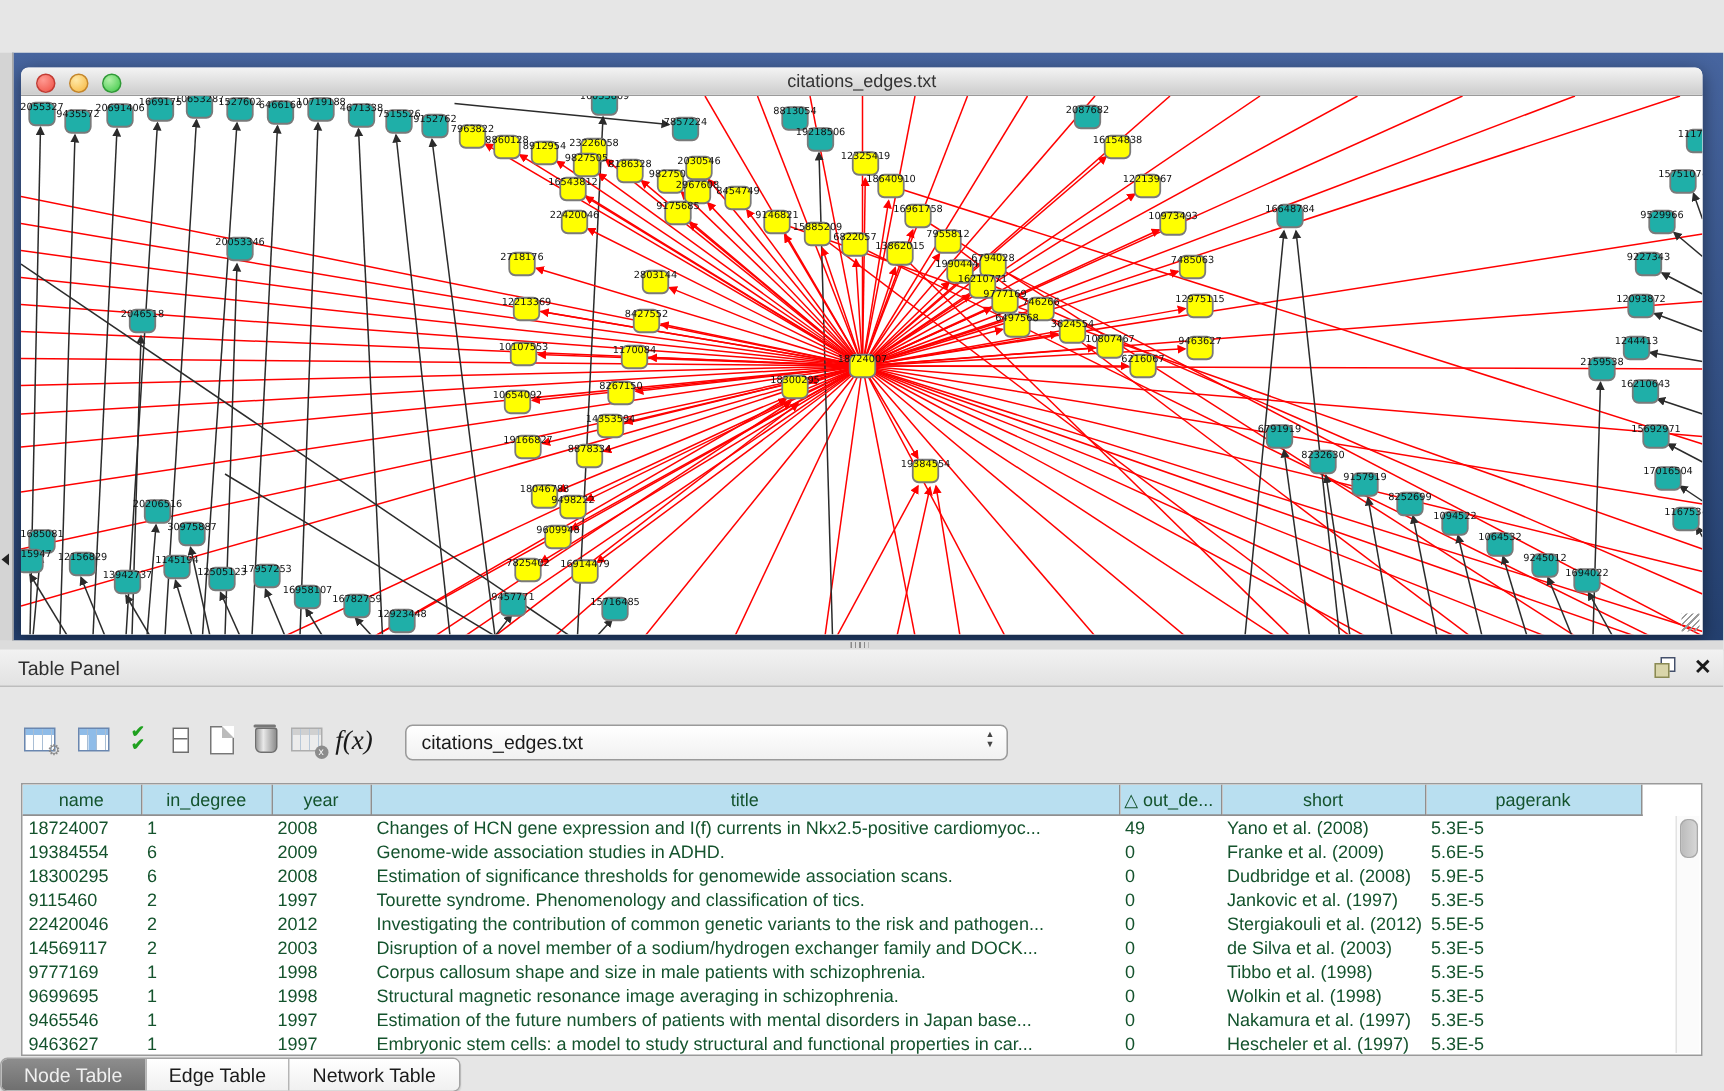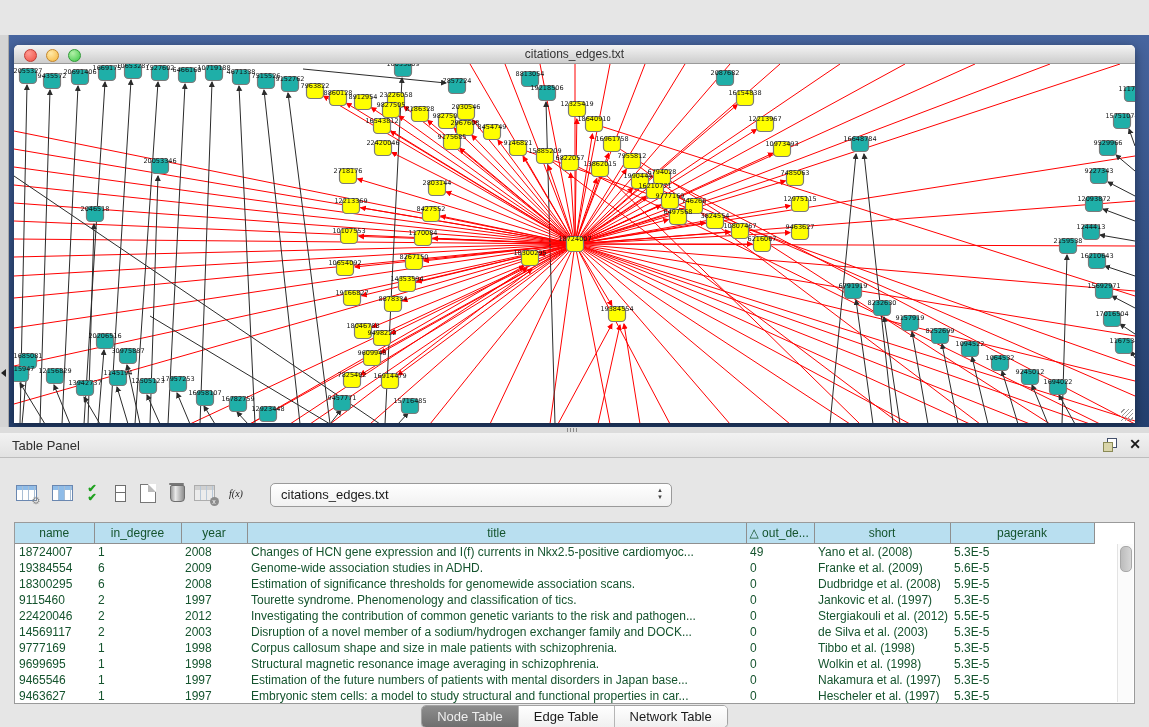--- a/index.html
+++ b/index.html
@@ -41,36 +41,36 @@
   .tbl .bluecol{position:absolute;left:6px;top:4px;width:5px;height:10px;background:#8fbce8;}
   .tbl.gray{border-color:#9a9a9a;background:linear-gradient(#c9c9c9 0 4px,#eee 4px);opacity:.75;}
   .tbl .delx{position:absolute;right:-5px;bottom:-6px;width:9px;height:9px;border-radius:50%;background:#6e6e6e;color:#fff;font-size:7px;line-height:9px;text-align:center;}
   .checks{display:flex;flex-direction:column;line-height:9px;font-size:11px;color:#1fa11f;font-weight:bold;}
   .rowsic{width:9px;height:15px;border:1px solid #6e6e6e;background:#fff;position:relative;}
   .rowsic:before{content:"";position:absolute;left:0;right:0;top:6px;border-top:1px solid #6e6e6e;}
   .doc{position:relative;width:14px;height:17px;border:1px solid #777;background:#fff;}
   .doc:before{content:"";position:absolute;right:-1px;top:-1px;border:4px solid #fff;border-left-color:#bbb;border-bottom-color:#bbb;}
   .trash{position:relative;width:13px;height:15px;border:1px solid #6e6e6e;border-radius:2px 2px 4px 4px;background:linear-gradient(90deg,#9c9c9c,#e9e9e9 35%,#8e8e8e);}
   .trash:before{content:"";position:absolute;left:-2px;top:-3px;width:15px;height:2px;background:#777;border-radius:1px;}
-  .fx{font-family:"Liberation Serif",serif;font-style:italic;font-size:10px;color:#1a1a1a;}
+  .fx{font-family:"Liberation Serif",serif;font-style:italic;font-size:18px;color:#1a1a1a;}
   .combo{position:absolute;left:270px;top:12px;width:400px;height:22px;border:1px solid #9a9a9a;border-radius:5px;background:linear-gradient(#fff,#f1f1f1);font-size:13px;color:#1a1a1a;}
   .combo .val{position:absolute;left:10px;top:3px;}
   .combo .steppers{position:absolute;right:8px;top:3px;font-size:6px;line-height:7px;color:#444;text-align:center;}
 
   
   .grid-wrap{position:absolute;left:14px;top:89px;width:1119px;height:180px;background:#fff;border:1px solid #9a9a9a;overflow:hidden;}
   table.grid{border-collapse:collapse;table-layout:fixed;width:1079px;font-size:12px;color:#14532d;}
   table.grid th{height:20px;background:#b9dff0;border-right:1px solid #8f8f8f;border-bottom:1px solid #8f8f8f;font-weight:normal;text-align:center;overflow:hidden;white-space:nowrap;padding:0 3px;}
   table.grid td{height:16px;padding:0 0 0 4px;overflow:hidden;white-space:nowrap;text-overflow:clip;}
   td.c6{padding-left:24px;}
   .vscroll{position:absolute;right:1px;top:21px;bottom:1px;width:15px;background:#fbfbfb;border-left:1px solid #e3e3e3;}
   .vthumb{position:absolute;left:2px;top:2px;width:10px;height:24px;border-radius:5px;background:linear-gradient(90deg,#bcbcbc,#d6d6d6);border:1px solid #a8a8a8;}
 
   
-  .tabbar{position:absolute;left:0;top:272px;width:100%;display:flex;justify-content:center;}
+  .tabbar{position:absolute;left:0;top:272px;width:100%;display:flex;justify-content:flex-start;}
   .seg{display:flex;border:1px solid #a3a3a3;border-radius:5px;overflow:hidden;background:#fff;box-shadow:0 1px 1px rgba(0,0,0,.12);}
   .seg .tab{padding:3px 15px;font-size:13px;color:#1a1a1a;background:linear-gradient(#fff,#f0f0f0);border-left:1px solid #b5b5b5;cursor:default;}
   .seg .tab:first-child{border-left:none;}
   .seg .tab.sel{background:linear-gradient(#8d8d8d,#6f6f6f);color:#efefef;}
 
   
   .statusbar{position:absolute;left:0;top:700px;width:1149px;height:27px;background:#e9e9e9;border-top:1px solid #c5c5c5;}
   .mem{position:absolute;right:46px;top:7px;font-size:10px;color:#222;}
   .memdot{position:absolute;right:16px;top:5px;width:14px;height:14px;border-radius:50%;background:radial-gradient(circle at 35% 30%,#8ae58a,#2eb82e);border:1px solid #249324;}
 </style>

